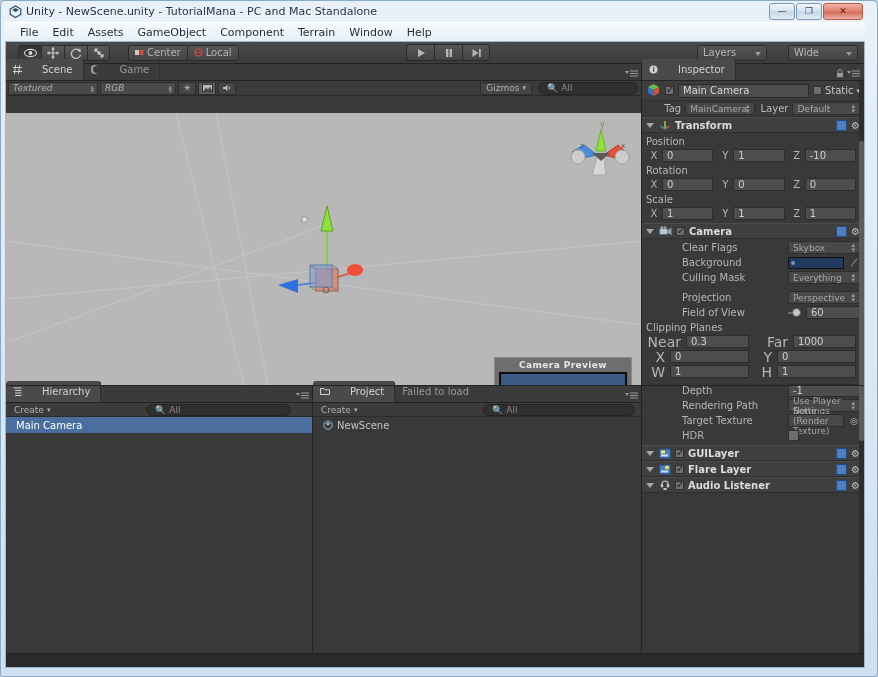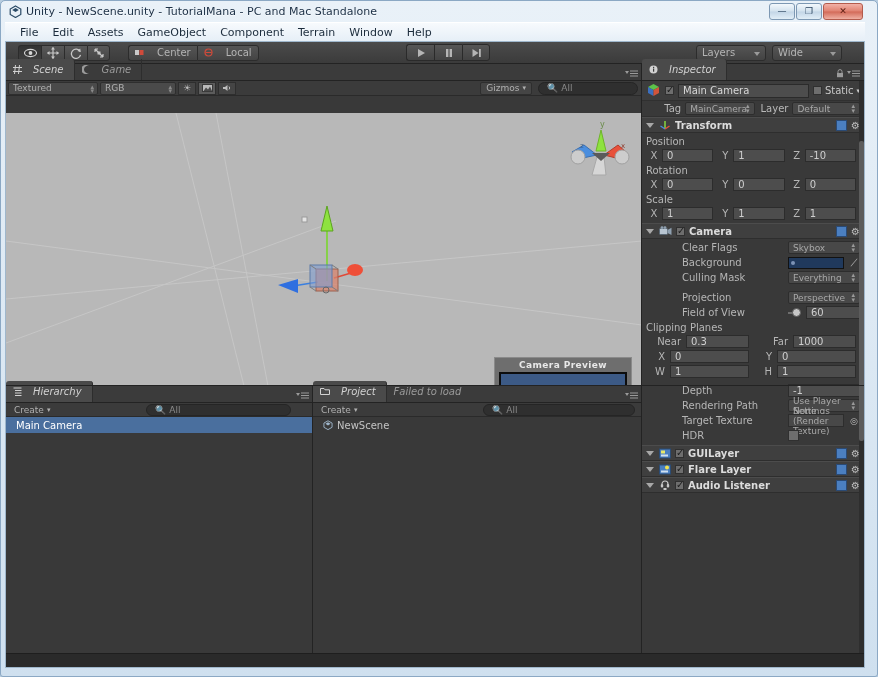--- a/index.html
+++ b/index.html
@@ -84,37 +84,37 @@
   }
   .tool-btn:first-child { border-radius:3px 0 0 3px; }
   .tool-btn:last-child { border-radius:0 3px 3px 0; border-right:1px solid #2c2c2c; }
   .tool-btn.active { background:linear-gradient(#333,#3f3f3f); }
 
   .pivot-group { display:flex; margin-left:18px; }
   .pivot-btn {
     height:16px; padding:0 6px;
     background:linear-gradient(#555,#444);
     border:1px solid #2c2c2c; border-right:none;
-    display:flex; align-items:center; gap:13px;
+    display:flex; align-items:center; gap:3px;
     color:#b4b4b4; font-size:10px;
   }
   .pivot-btn:first-child { border-radius:3px 0 0 3px; }
   .pivot-btn:last-child { border-radius:0 3px 3px 0; border-right:1px solid #2c2c2c; }
 
   #play-group { position:absolute; left:400px; display:flex; }
   .play-btn {
     width:28px; height:17px;
     background:linear-gradient(#565656,#434343);
     border:1px solid #2a2a2a; border-right:none;
     display:flex; align-items:center; justify-content:center;
   }
   .play-btn:first-child { border-radius:3px 0 0 3px; }
   .play-btn:last-child { border-radius:0 3px 3px 0; border-right:1px solid #2a2a2a; }
 
-  #right-toolbar { position:absolute; right:22px; display:flex; gap:6px;justify-content:flex-end; }
+  #right-toolbar { position:absolute; right:6px; display:flex; gap:21px;justify-content:flex-end; }
   .dropdown-btn {
     width:70px; height:16px;
     background:linear-gradient(#555,#434343);
     border:1px solid #2c2c2c; border-radius:3px;
     display:flex; align-items:center;
     color:#b4b4b4; font-size:10px; padding:0 5px;
     position:relative;
   }
   .dropdown-btn .caret {
     position:absolute; right:5px; top:6px;
@@ -126,45 +126,44 @@
   #body-area { position:absolute; left:0; right:0; top:22px; bottom:0; }
 
   .panel { position:absolute; background:#393939; }
   .panel-tabs {
     height:17px; background:#3b3b3b;
     border-bottom:1px solid #232323;
     display:flex; align-items:flex-end; position:relative;
   }
   .tab {
     height:21px; padding:0 10px 0 7px;
-    display:flex; align-items:center; gap:11px;
+    display:flex; align-items:center; gap:20px;
     color:#9a9a9a; font-size:10px;
     border-right:1px solid #2d2d2d;
-    font-style:italic;
   }
   .tab.active {
     background:#4a4a4a; color:#d2d2d2;
     border-radius:3px 3px 0 0;
   }
   .panel-menu-icon {
     position:absolute; right:4px; top:4px;
     width:13px; height:8px;
   }
 
   
   #scene-panel { left:0; top:0; width:636px; height:322px; }
   #scene-toolbar {
     height:15px; background:#3b3b3b; border-bottom:1px solid #2a2a2a;
     display:flex; align-items:center; padding:0 2px; gap:2px;
     position:relative;
   }
   .mini-dd {
     height:13px; background:#4a4a4a; border:1px solid #2e2e2e;
     color:#b0b0b0; font-size:9px; display:flex; align-items:center;
-    padding:0 4px; position:relative; border-radius:2px;
+    padding:0 4px; position:relative; border-radius:2px;font-style:italic;
   }
   .mini-dd .updown {
     position:absolute; right:3px; top:2px; color:#8a8a8a; font-size:7px; line-height:4px;
   }
   .mini-btn {
     width:18px; height:13px; background:#454545; border:1px solid #2e2e2e;
     display:flex; align-items:center; justify-content:center;
     color:#bdbdbd; font-size:9px;
   }
   #gizmos-dd {
@@ -304,21 +303,21 @@
   .slider-knob {
     position:absolute; left:30%; top:-4px; width:9px; height:9px;
     border-radius:50%; background:#c6c6c6; border:1px solid #555;
   }
   .slider-num {
     width:54px; height:13px; background:#4d4d4d; border:1px solid #2c2c2c;
     color:#cfcfcf; font-size:10px; display:flex; align-items:center; padding-left:4px;
   }
 
   .pair-row { display:flex; align-items:center; height:15px; }
-  .pair-lab { width:40px; text-align:right; padding-right:5px; color:#b6b6b6; font-size:10px; }
+  .pair-lab { width:40px; text-align:right; padding-right:5px; color:#b6b6b6; font-size:14px; }
   .pair-lab.narrow { width:24px; }
 
   .obj-field {
     height:13px; background:#484848; border:1px solid #2d2d2d;
     color:#a8a8a8; font-size:9px; display:flex; align-items:center;
     padding-left:4px; position:relative;
   }
   .dot-btn { width:12px; color:#bdbdbd; font-size:9px; text-align:center; }
 
   .scrollbar-v {

